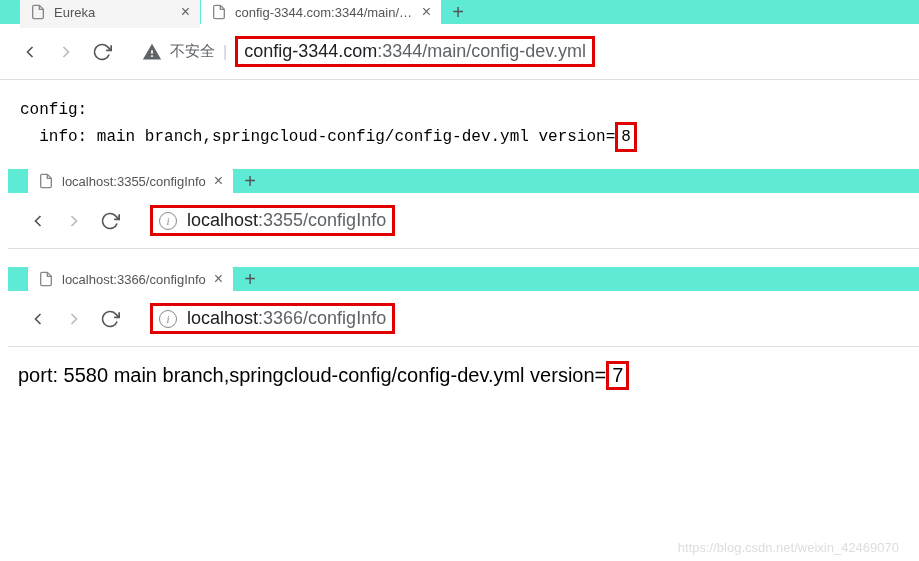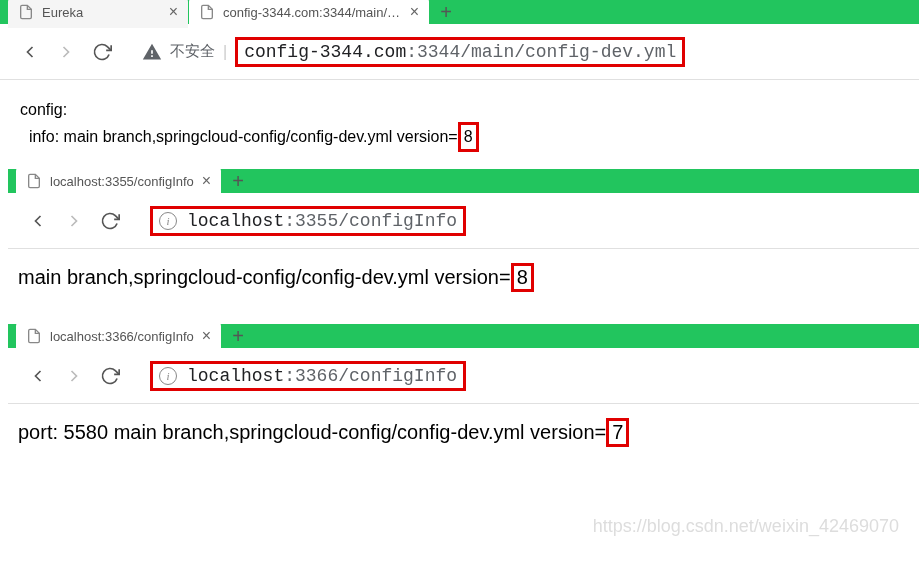--- a/index.html
+++ b/index.html
@@ -2,47 +2,47 @@
 <html><head>
   <meta charset="utf-8">
   <style>
     * { margin: 0; padding: 0; box-sizing: border-box; }
     body { font-family: -apple-system, "Segoe UI", Arial, sans-serif; background: #fff; width: 919px; }
     
     .browser-section { margin-bottom: 4px; }
     .section2 { margin-top: 9px; margin-left: 8px; }
     .section3 { margin-top: 18px; margin-left: 8px; }
     
-    .tab-bar { display: flex; align-items: center; background: #22c55e; height: 24px; padding-left: 8px; }
+    .tab-bar { display: flex; align-items: center; background: #5eead4; height: 24px; padding-left: 20px; }
     .tab { display: flex; align-items: center; background: #f5f5f5; height: 32px; padding: 0 10px; border-top-left-radius: 6px; border-top-right-radius: 6px; margin-right: 1px; min-width: 180px; max-width: 240px; color: #555; font-size: 13px; }
     .tab.active { background: #fff; }
     .tab .favicon { width: 16px; height: 16px; margin-right: 8px; flex-shrink: 0; }
     .tab .title { flex: 1; white-space: nowrap; overflow: hidden; text-overflow: ellipsis; }
     .tab .close { margin-left: 8px; color: #666; font-size: 16px; cursor: pointer; }
     .newtab { width: 32px; height: 32px; display: flex; align-items: center; justify-content: center; color: #555; font-size: 20px; cursor: pointer; }
     
     .nav-bar { display: flex; align-items: center; background: #fff; height: 56px; padding: 0 12px; border-bottom: 1px solid #e0e0e0; }
     .nav-btn { width: 36px; height: 36px; display: flex; align-items: center; justify-content: center; color: #555; cursor: pointer; }
     .nav-btn.disabled { color: #bbb; }
     .nav-btn svg { width: 20px; height: 20px; }
     
     .addr-bar { flex: 1; display: flex; align-items: center; height: 34px; margin-left: 12px; background: #fff; border-radius: 17px; padding: 0 10px; }
     .addr-bar .sec-icon { width: 20px; height: 20px; margin-right: 8px; color: #5f6368; }
     .addr-bar .sec-text { color: #5f6368; font-size: 15px; margin-right: 8px; }
     .addr-bar .pipe { color: #ccc; margin-right: 8px; }
-    .addr-bar .url { font-size: 18px; color: #202124; font-family: Liberation Mono, monospace; }
+    .addr-bar .url { font-size: 18px; color: #202124; }
     .addr-bar .url .host { color: #202124; }
     .addr-bar .url .port, .addr-bar .url .path { color: #5f6368; }
     
-    .content { padding: 18px 28px 8px 20px; font-family: Liberation Sans, sans-serif; font-size: 16px; color: #000; white-space: pre; line-height: 1.5; }
+    .content { padding: 18px 28px 8px 20px; font-family: Liberation Mono, monospace; font-size: 16px; color: #000; white-space: pre; line-height: 1.5; }
     .content2, .content3 { padding: 14px 12px 14px 10px; font-size: 20px; color: #000; }
     .hl-url { border: 3px solid #e00000; display: inline-flex; align-items: center; padding: 2px 6px 2px 6px; }
     .hl-v { border: 3px solid #e00000; display: inline-block; padding: 0 3px; }
     
-    .watermark { position: absolute; right: 20px; top: 516px; color: #ddd; font-size: 18px; }
+    .watermark { position: absolute; right: 20px; top: 540px; color: #ddd; font-size: 13px; }
     
     .info-icon { width: 18px; height: 18px; border: 1.5px solid #888; border-radius: 50%; display: inline-flex; align-items: center; justify-content: center; font-size: 11px; color: #888; margin-right: 10px; font-family: serif; font-style: italic; }
   </style>
 </head>
 <body>
 
 <div class="browser-section">
   <div class="tab-bar">
     <div class="tab">
       <svg class="favicon" viewBox="0 0 24 24" fill="none" stroke="#888" stroke-width="2">
@@ -123,21 +123,20 @@
           <path d="M20.49 15a9 9 0 1 1-2.12-9.36L23 10"></path>
         </svg>
       </div>
     <div class="addr-bar">
       <span class="hl-url">
         <span class="info-icon">i</span>
         <span class="url"><span class="host">localhost</span><span class="port">:3355</span><span class="path">/configInfo</span></span>
       </span>
     </div>
   </div>
-  <div class="content2"><span>main branch,springcloud-config/config-dev.yml version=</span><span class="hl-v">8</span></div>
 </div>
 
 <div class="browser-section section3">
   <div class="tab-bar">
     <div class="tab active">
       <svg class="favicon" viewBox="0 0 24 24" fill="none" stroke="#888" stroke-width="2">
           <path d="M14 2H6a2 2 0 0 0-2 2v16a2 2 0 0 0 2 2h12a2 2 0 0 0 2-2V8z"></path>
           <polyline points="14 2 14 8 20 8"></polyline>
         </svg>
       <span class="title">localhost:3366/configInfo</span>

